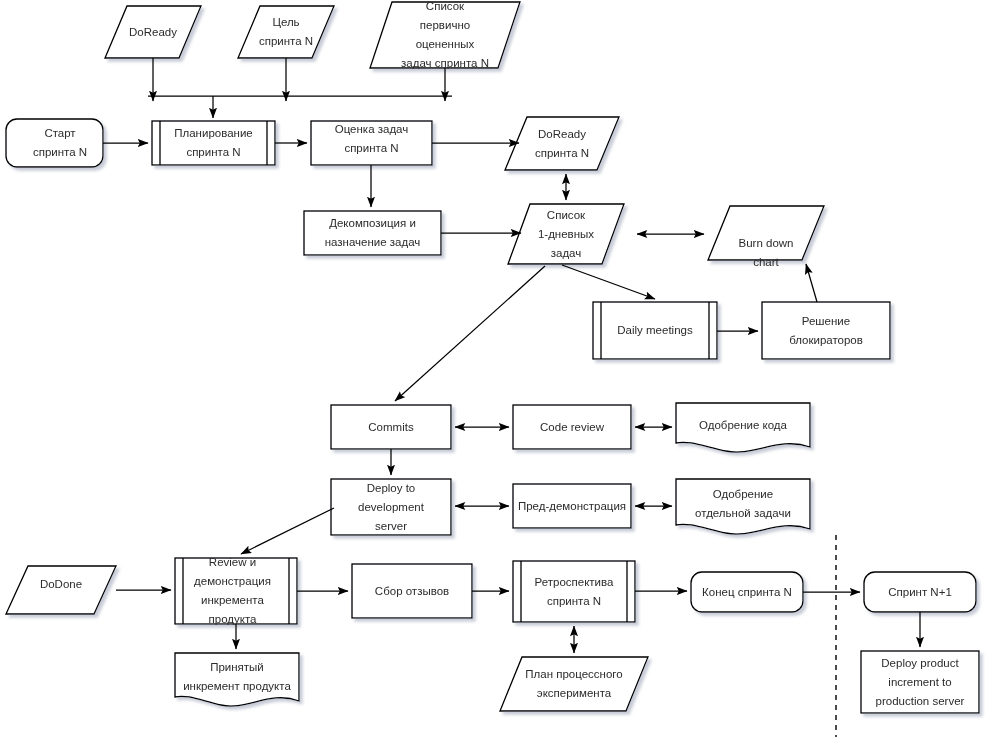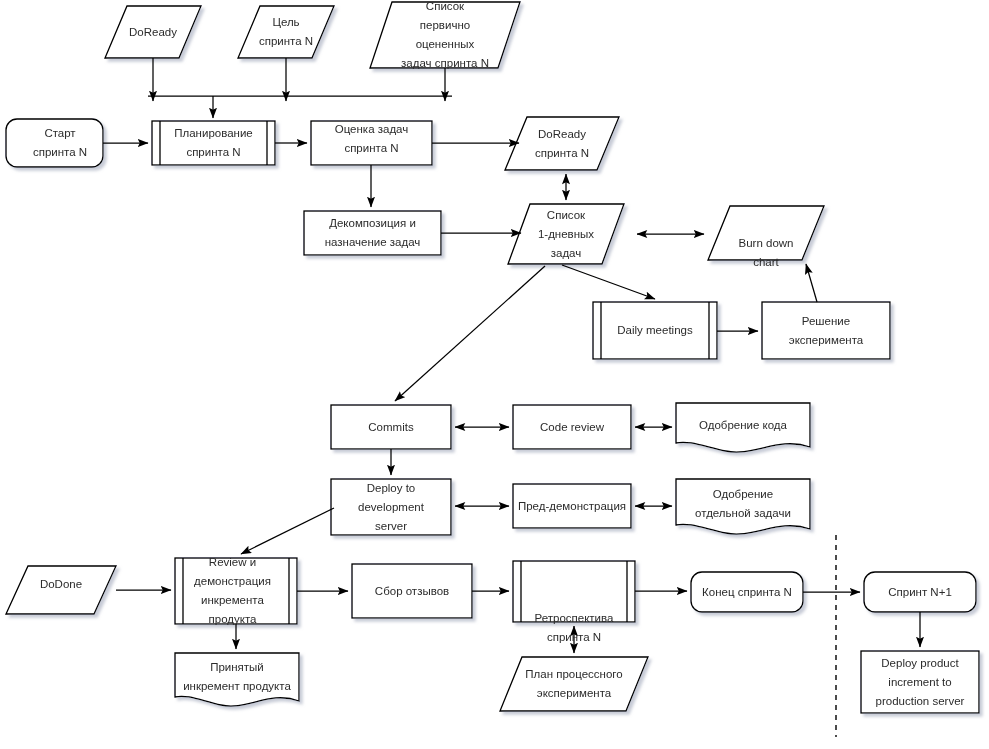--- a/index.html
+++ b/index.html
@@ -144,37 +144,37 @@
 спринта N</div>
       <div class="node-label" style="left: 304px; top: 211px; width: 137px; height: 44px;">Декомпозиция и
 назначение задач</div>
       <div class="node-label" style="left: 508px; top: 204px; width: 116px; height: 60px;">Список
 1-дневных
 задач</div>
       <div class="node-label" style="left: 708px; top: 206px; width: 116px; height: 54px; margin-top: 20px;">Burn down
 chart</div>
       <div class="node-label" style="left: 593px; top: 302px; width: 124px; height: 57px;">Daily meetings</div>
       <div class="node-label" style="left: 762px; top: 302px; width: 128px; height: 57px;">Решение
-эксперимента</div>
+блокираторов</div>
       <div class="node-label" style="left: 331px; top: 405px; width: 120px; height: 44px;">Commits</div>
       <div class="node-label" style="left: 513px; top: 405px; width: 118px; height: 44px;">Code review</div>
       <div class="node-label" style="left: 676px; top: 403px; width: 134px; height: 44px;">Одобрение кода</div>
       <div class="node-label" style="left: 331px; top: 479px; width: 120px; height: 56px;">Deploy to
 development
 server</div>
       <div class="node-label" style="left: 513px; top: 484px; width: 118px; height: 44px;">Пред-демонстрация</div>
       <div class="node-label" style="left: 676px; top: 479px; width: 134px; height: 50px;">Одобрение
 отдельной задачи</div>
       <div class="node-label" style="left: 6px; top: 566px; width: 110px; height: 36px;">DoDone</div>
       <div class="node-label" style="left: 175px; top: 558px; width: 115px; height: 66px;">Review и
 демонстрация
 инкремента
 продукта</div>
       <div class="node-label" style="left: 352px; top: 564px; width: 120px; height: 54px;">Сбор отзывов</div>
-      <div class="node-label" style="left: 513px; top: 561px; width: 122px; height: 61px; margin-top: 36px;">Ретроспектива
+      <div class="node-label" style="left: 513px; top: 561px; width: 122px; height: 61px;">Ретроспектива
 спринта N</div>
       <div class="node-label" style="left: 691px; top: 572px; width: 112px; height: 40px;">Конец спринта N</div>
       <div class="node-label" style="left: 864px; top: 572px; width: 112px; height: 40px;">Спринт N+1</div>
       <div class="node-label" style="left: 175px; top: 653px; width: 124px; height: 48px;">Принятый
 инкремент продукта</div>
       <div class="node-label" style="left: 500px; top: 657px; width: 148px; height: 54px;">План процессного
 эксперимента</div>
       <div class="node-label" style="left: 861px; top: 651px; width: 118px; height: 62px;">Deploy product
 increment to
 production server</div>

